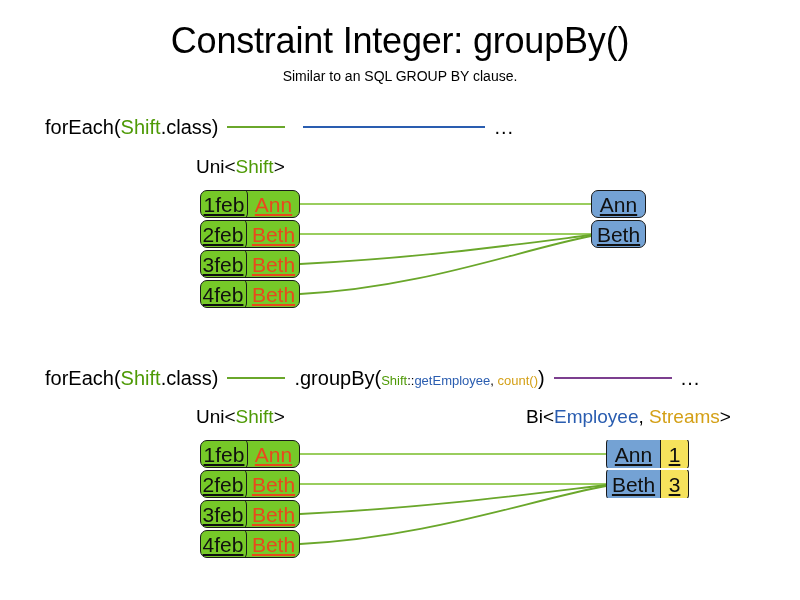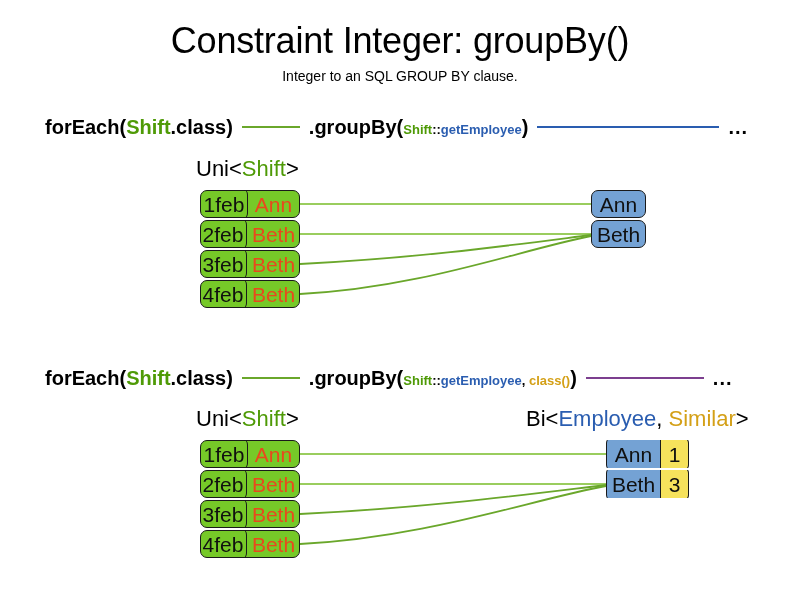--- a/index.html
+++ b/index.html
@@ -49,21 +49,20 @@
   
   .pipeline {
     position: absolute;
     left: 0;
     width: 800px;
     height: 26px;
     display: flex;
     align-items: center;
     font-size: 20px;
     white-space: nowrap;
-    font-weight: bold;
   }
   .pipeline .seg { display: inline-block; }
   .code-small { font-size: 13px; }
   .tok-green  { color: #4e9a06; }
   .tok-blue   { color: #2a5db0; }
   .tok-gold   { color: #d4a017; }
   .tok-black  { color: #000000; }
 
   .rule {
     display: inline-block;
@@ -73,21 +72,21 @@
     vertical-align: middle;
   }
   .rule-green  { border-top-color: #6aa72b; }
   .rule-blue   { border-top-color: #2a5db0; }
   .rule-purple { border-top-color: #7c3f8f; }
   .ellipsis { font-size: 20px; letter-spacing: 1px; }
 
   
   .typelabel {
     position: absolute;
-    font-size: 22px;
+    font-size: 19px;
     white-space: nowrap;
     color: #000000;
   }
 
   
   .box {
     position: absolute;
     box-sizing: border-box;
     border: 1.6px solid #1a1a1a;
     border-radius: 7px;
@@ -99,20 +98,21 @@
     white-space: nowrap;
     overflow: hidden;
   }
   .cell {
     box-sizing: border-box;
     height: 100%;
     display: flex;
     align-items: center;
     justify-content: center;
     padding: 16px 5px;
+    text-decoration: underline;
   }
   .box-green { background: #76c928; }
   .box-blue  { background: #74a2d4; }
   .box-yellow{ background: #f6e25c; }
 
   .cell-divider { border-right: 1.6px solid #1a1a1a; border-radius: 0 7px 7px 0; }
   .cell-left    { border-radius: 6px 0 0 6px; }
 
   .txt-date  { color: #0f0f0f; }
   .txt-name  { color: #e8491d; }
@@ -126,26 +126,25 @@
     height: 600px;
     pointer-events: none;
   }
 </style>
 </head>
 <body>
 
 <div class="stage">
 
   <div class="title">Constraint Integer: groupBy()</div>
-  <div class="subtitle">Integer to an SQL GROUP BY clause.</div>
+  <div class="subtitle">Similar to an SQL GROUP BY clause.</div>
 
   <div class="pipeline" style="top:114px;">
     <span class="seg" style="margin-left:45px;"><span class="tok-black">forEach(</span><span class="tok-green">Shift</span><span class="tok-black">.class)</span></span>
     <span class="rule rule-green" style="width:58px;"></span>
-    <span class="seg"><span class="tok-black">.groupBy(</span><span class="code-small tok-green">Shift</span><span class="code-small tok-black">::</span><span class="code-small tok-blue">getEmployee</span><span class="tok-black">)</span></span>
     <span class="rule rule-blue" style="width:182px;"></span>
     <span class="ellipsis">...</span>
   </div>
 
   <div class="typelabel" style="top:156px; left:196px;"><span>Uni&lt;</span><span class="tok-green">Shift</span><span>&gt;</span></div>
 
 
   <div class="box box-green" style="top:190px; left:200px; width:100px; height:28px;">
     <span class="cell cell-divider txt-date" style="width:47px;">1feb</span>
     <span class="cell txt-name" style="width:53px;">Ann</span>
@@ -166,28 +165,28 @@
   <div class="box box-blue" style="top:190px; left:591px; width:55px; height:28px;">
     <span class="cell txt-dark" style="width:55px;">Ann</span>
   </div>
   <div class="box box-blue" style="top:220px; left:591px; width:55px; height:28px;">
     <span class="cell txt-dark" style="width:55px;">Beth</span>
   </div>
 
   <div class="pipeline" style="top:365px;">
     <span class="seg" style="margin-left:45px;"><span class="tok-black">forEach(</span><span class="tok-green">Shift</span><span class="tok-black">.class)</span></span>
     <span class="rule rule-green" style="width:58px;"></span>
-    <span class="seg"><span class="tok-black">.groupBy(</span><span class="code-small tok-green">Shift</span><span class="code-small tok-black">::</span><span class="code-small tok-blue">getEmployee</span><span class="code-small tok-black">, </span><span class="code-small tok-gold">class()</span><span class="tok-black">)</span></span>
+    <span class="seg"><span class="tok-black">.groupBy(</span><span class="code-small tok-green">Shift</span><span class="code-small tok-black">::</span><span class="code-small tok-blue">getEmployee</span><span class="code-small tok-black">, </span><span class="code-small tok-gold">count()</span><span class="tok-black">)</span></span>
     <span class="rule rule-purple" style="width:118px;"></span>
     <span class="ellipsis">...</span>
   </div>
 
   <div class="typelabel" style="top:406px; left:196px;"><span>Uni&lt;</span><span class="tok-green">Shift</span><span>&gt;</span></div>
 
-  <div class="typelabel" style="top:406px; left:526px;"><span>Bi&lt;</span><span class="tok-blue">Employee</span><span>, </span><span class="tok-gold">Similar</span><span>&gt;</span></div>
+  <div class="typelabel" style="top:406px; left:526px;"><span>Bi&lt;</span><span class="tok-blue">Employee</span><span>, </span><span class="tok-gold">Streams</span><span>&gt;</span></div>
 
   <div class="box box-green" style="top:440px; left:200px; width:100px; height:28px;">
     <span class="cell cell-divider txt-date" style="width:47px;">1feb</span>
     <span class="cell txt-name" style="width:53px;">Ann</span>
   </div>
   <div class="box box-green" style="top:470px; left:200px; width:100px; height:28px;">
     <span class="cell cell-divider txt-date" style="width:47px;">2feb</span>
     <span class="cell txt-name" style="width:53px;">Beth</span>
   </div>
   <div class="box box-green" style="top:500px; left:200px; width:100px; height:28px;">

